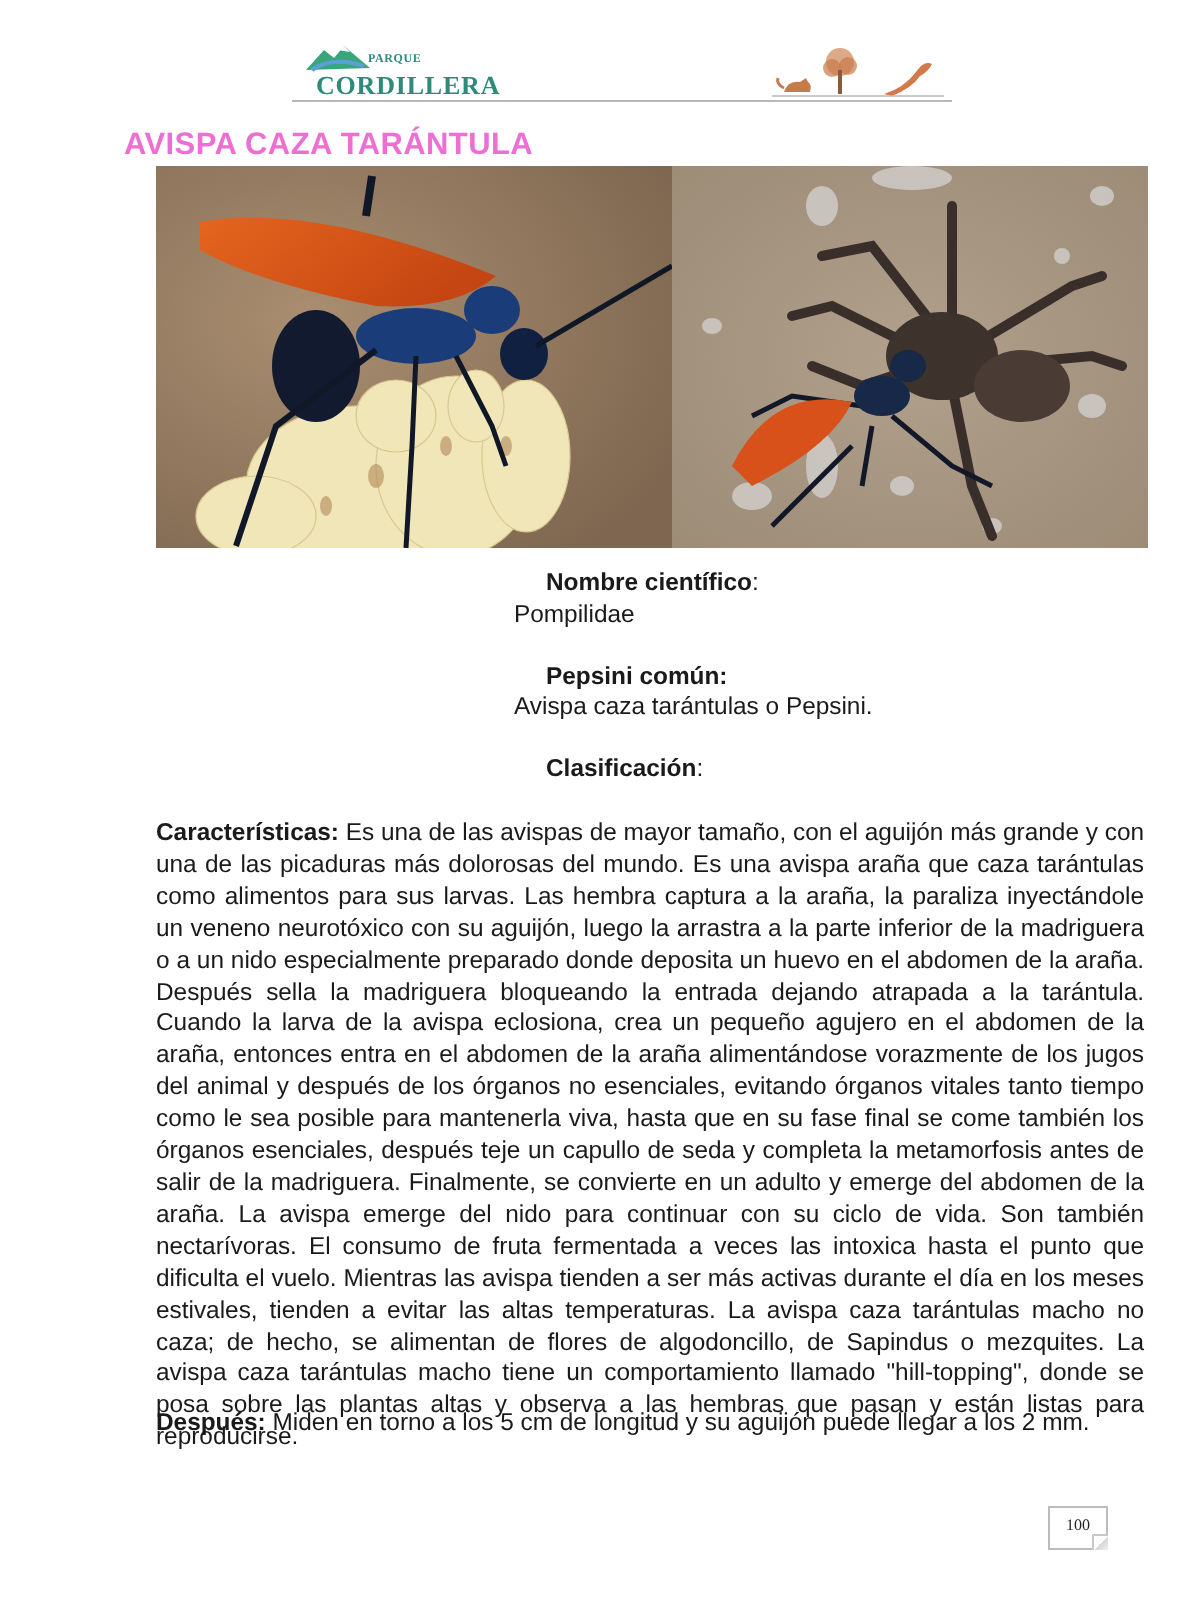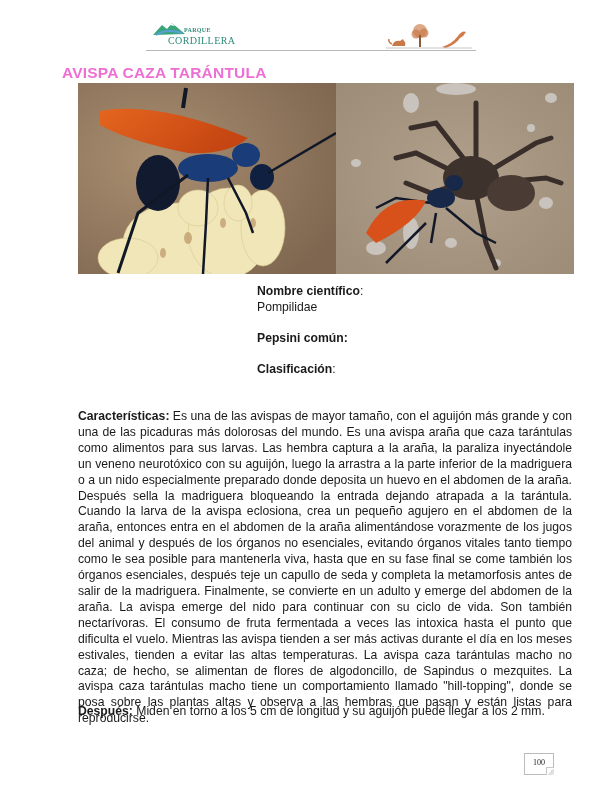--- a/index.html
+++ b/index.html
@@ -4,36 +4,36 @@
   <style>
     * { box-sizing: border-box; margin: 0; padding: 0; }
     html, body { width: 600px; height: 800px; background: #ffffff; overflow: hidden; }
     body { position: relative; font-family: "Liberation Sans", sans-serif; color: #1a1a1a; }
 
     
     .header { position: absolute; left: 146px; top: 20px; width: 330px; height: 34px; }
     .logo { position: absolute; left: 4px; top: 2px; width: 70px; height: 28px; }
     .logo-mountain { position: absolute; left: 2px; top: 0; width: 34px; height: 14px; }
     .logo-parque { position: absolute; left: 34px; top: 5px; font-family: "Liberation Serif", serif; font-size: 6px; font-weight: bold; color: #2e8b7a; letter-spacing: 0.3px; }
-    .logo-cordillera { position: absolute; left: 18px; top: 13px; font-family: "Liberation Serif", serif; font-size: 10px; font-weight: normal; color: #2e8b7a; letter-spacing: 0.4px; }
+    .logo-cordillera { position: absolute; left: 8px; top: 13px; font-family: "Liberation Serif", serif; font-size: 13px; font-weight: bold; color: #2e8b7a; letter-spacing: 0.4px; }
     .header-line { position: absolute; left: 0; top: 30px; width: 330px; height: 1px; background: #b8b8b8; }
     .deco { position: absolute; right: 4px; top: 2px; width: 86px; height: 28px; }
 
     
     .title { position: absolute; left: 62px; top: 64px; font-size: 15.5px; font-weight: bold; color: #ee6fd4; letter-spacing: 0.2px; }
 
     
     .photo { position: absolute; top: 83px; height: 191px; overflow: hidden; }
     .photo-left { left: 78px; width: 258px; background: linear-gradient(180deg, #8a7058 0%, #a0876a 40%, #9b8466 70%, #8d7658 100%); }
     .photo-right { left: 336px; width: 238px; background: #a89884; }
 
     
     .info { position: absolute; left: 257px; top: 284px; width: 300px; font-size: 12.2px; line-height: 15.5px; }
     .info-block { margin-bottom: 15.5px; }
-    .info-label { font-weight: bold; }
+    .info-label { font-weight: bold; margin-left: 16px; }
 
     
     .body-text { position: absolute; left: 78px; top: 409px; width: 494px; font-size: 12.2px; line-height: 15.9px; text-align: justify; }
     .body-text b { font-weight: bold; }
     .size-text { position: absolute; left: 78px; top: 704px; width: 494px; font-size: 12.2px; line-height: 15.9px; }
 
     
     .page-num { position: absolute; left: 524px; top: 753px; width: 30px; height: 22px; border: 1px solid #bcbcbc; background: #fff; padding-left: 12px; }
     .page-num span { position: absolute; left: 0; right: 0; top: 4px; text-align: center; font-family: "Liberation Serif", serif; font-size: 8px; color: #222; }
     .page-curl { position: absolute; right: -1px; bottom: -1px; width: 8px; height: 8px; background: linear-gradient(135deg, #ffffff 0%, #ffffff 50%, #d6d6d6 50%, #eeeeee 100%); border-left: 1px solid #c8c8c8; border-top: 1px solid #c8c8c8; }
@@ -163,20 +163,21 @@
   </svg>
 </div>
 
 <div class="info">
   <div class="info-block">
     <div><span class="info-label">Nombre científico</span><span>:</span></div>
     <div>Pompilidae</div>
   </div>
   <div class="info-block">
     <div class="info-label">Pepsini común:</div>
+    <div>Avispa caza tarántulas o Pepsini.</div>
   </div>
   <div class="info-block">
     <div><span class="info-label">Clasificación</span><span>:</span></div>
   </div>
 </div>
 
 <p class="body-text"><b>Características:</b><span> Es una de las avispas de mayor tamaño, con el aguijón más grande y con una de las picaduras más dolorosas del mundo. Es una avispa araña que caza tarántulas como alimentos para sus larvas. Las hembra captura a la araña, la paraliza inyectándole un veneno neurotóxico con su aguijón, luego la arrastra a la parte inferior de la madriguera o a un nido especialmente preparado donde deposita un huevo en el abdomen de la araña. Después sella la madriguera bloqueando la entrada dejando atrapada a la tarántula. Cuando la larva de la avispa eclosiona, crea un pequeño agujero en el abdomen de la araña, entonces entra en el abdomen de la araña alimentándose vorazmente de los jugos del animal y después de los órganos no esenciales, evitando órganos vitales tanto tiempo como le sea posible para mantenerla viva, hasta que en su fase final se come también los órganos esenciales, después teje un capullo de seda y completa la metamorfosis antes de salir de la madriguera. Finalmente, se convierte en un adulto y emerge del abdomen de la araña. La avispa emerge del nido para continuar con su ciclo de vida. Son también nectarívoras. El consumo de fruta fermentada a veces las intoxica hasta el punto que dificulta el vuelo. Mientras las avispa tienden a ser más activas durante el día en los meses estivales, tienden a evitar las altas temperaturas. La avispa caza tarántulas macho no caza; de hecho, se alimentan de flores de algodoncillo, de Sapindus o mezquites. La avispa caza tarántulas macho tiene un comportamiento llamado "hill-topping", donde se posa sobre las plantas altas y observa a las hembras que pasan y están listas para reproducirse.</span></p>
 
 <p class="size-text"><b>Después:</b><span> Miden en torno a los 5 cm de longitud y su aguijón puede llegar a los 2 mm.</span></p>
 

